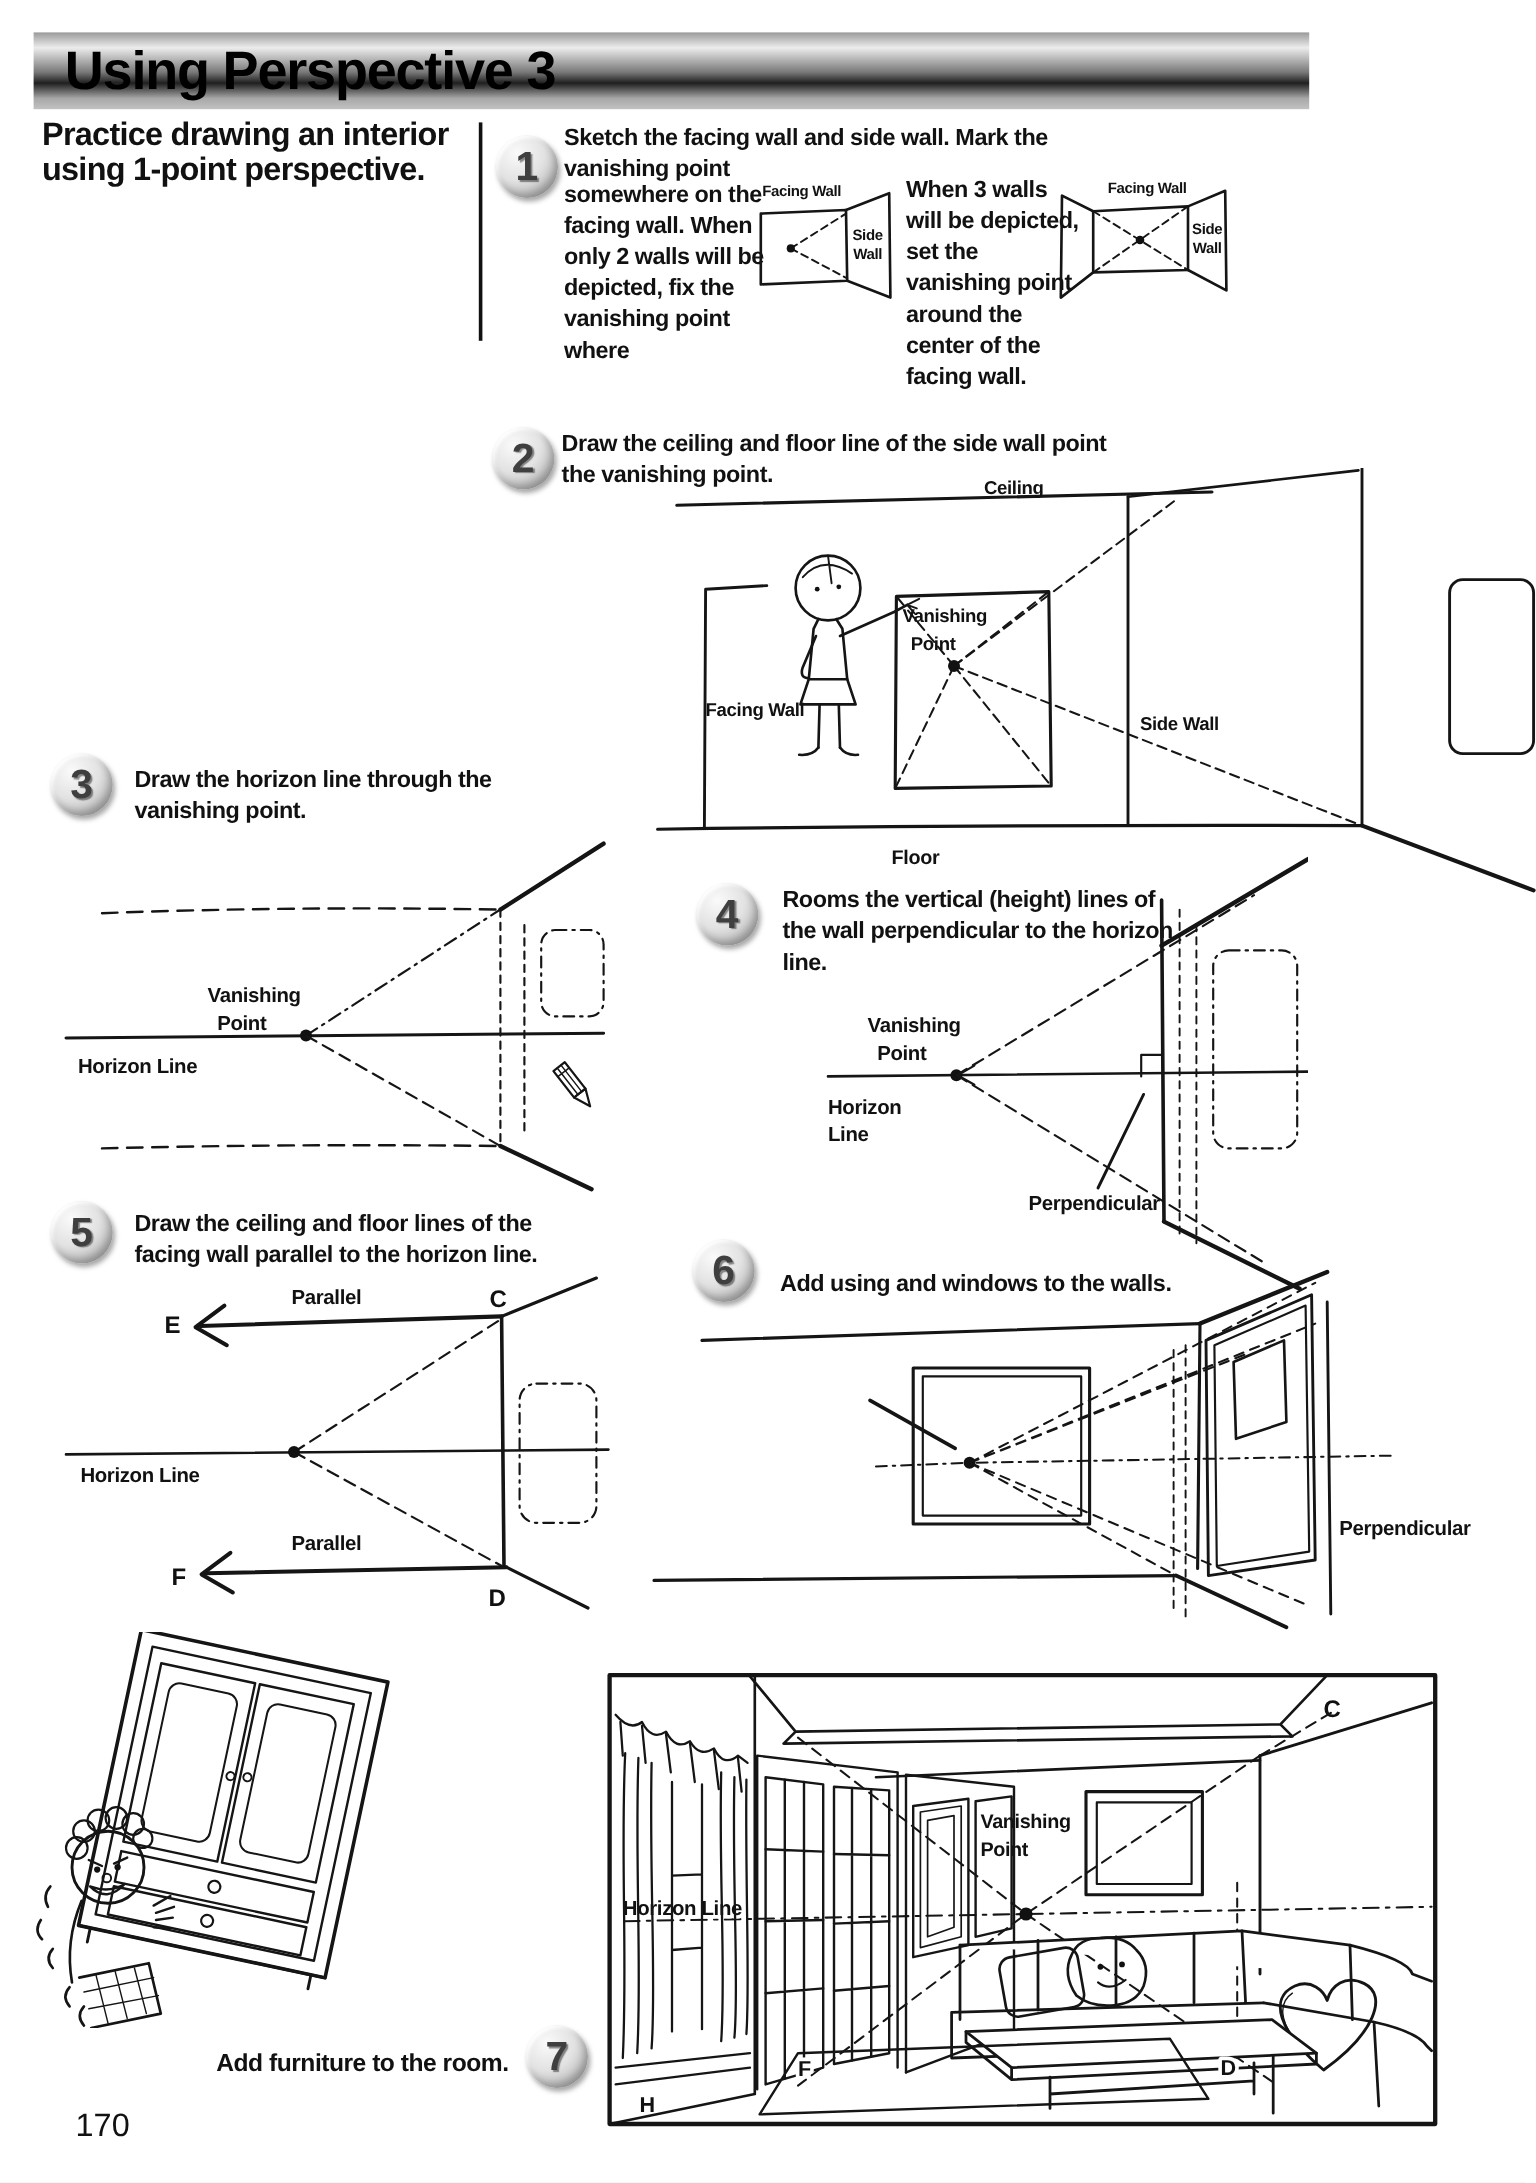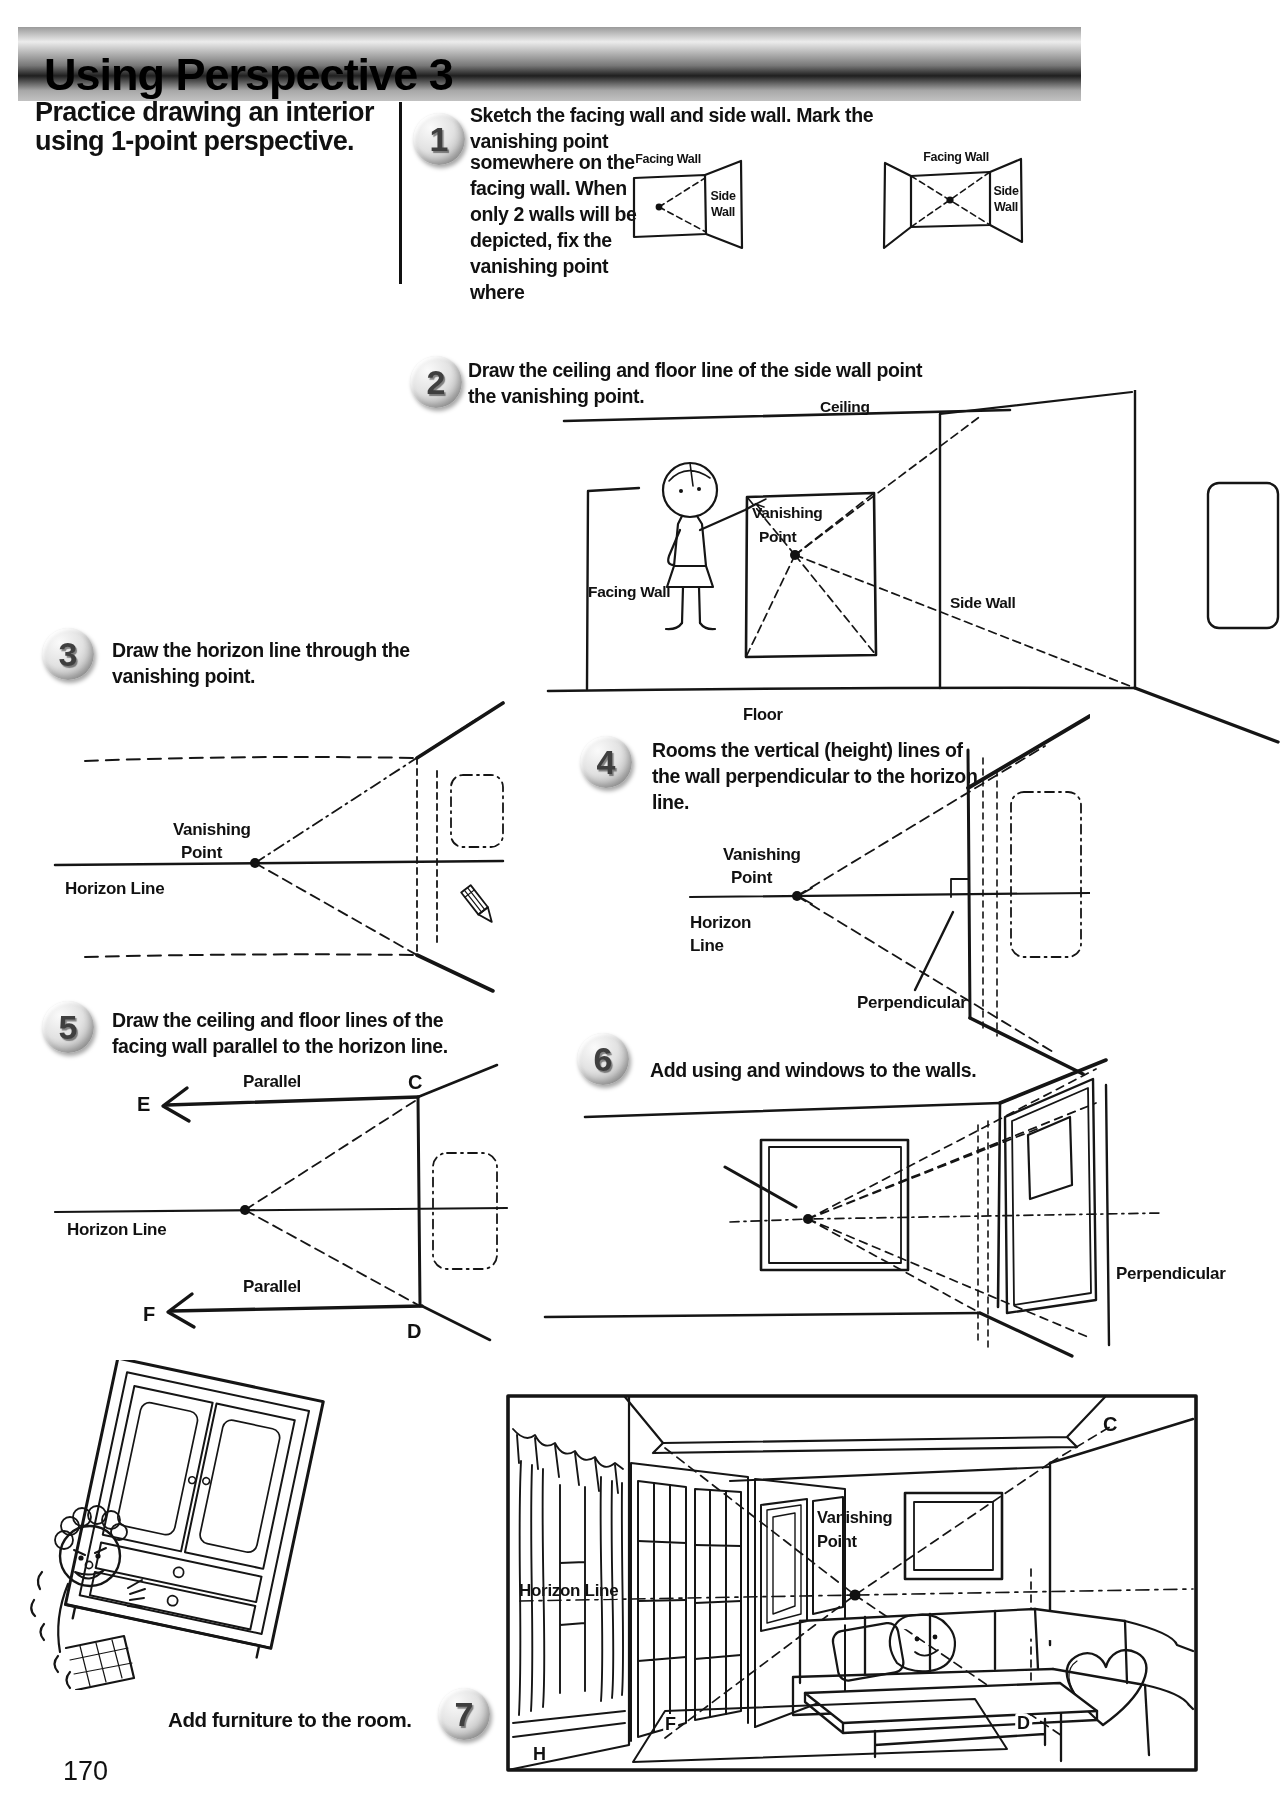--- a/index.html
+++ b/index.html
@@ -1,22 +1,22 @@
 <!DOCTYPE html>
 <html><head>
 <meta charset="utf-8">
 <style>
   html,body{margin:0;padding:0;background:#e9e9e6;}
   #page{position:relative;width:1280px;height:1819px;background:#ffffff;
         font-family:"Liberation Sans",sans-serif;color:#111;overflow:hidden;}
   .abs{position:absolute;}
   
-  #titlebar{left:18px;top:27px;width:1063px;height:74px;
+  #titlebar{left:28px;top:27px;width:1063px;height:64px;
     background:linear-gradient(180deg,#9a9a9a 0%,#ececec 20%,#787878 52%,#1f1f1f 66%,#a8a8a8 86%,#c2c2c2 100%);
-    display:flex;align-items:flex-end;}
+    display:flex;align-items:center;}
   #titlebar .t{font-size:45px;font-weight:bold;letter-spacing:-1px;padding-left:26px;color:#000;}
   
   .h1{font-size:27px;font-weight:bold;letter-spacing:-0.6px;line-height:1.08;}
   .body-txt{font-size:20px;line-height:1.45;letter-spacing:-0.2px;}
   .stept{font-size:19.5px;font-weight:bold;letter-spacing:-0.4px;line-height:1.33;}
   
   .badge{width:52px;height:52px;border-radius:50%;
     background:radial-gradient(circle at 34% 28%,#fafafa 0%,#e2e2e2 45%,#bdbdbd 75%,#8f8f8f 100%);
     box-shadow:2px 3px 4px rgba(0,0,0,.35), inset -3px -4px 6px rgba(0,0,0,.22), inset 2px 2px 3px #fff;
     display:flex;align-items:center;justify-content:center;}
@@ -38,20 +38,21 @@
   </div>
 
   <div class="abs h1" style="left:35px;top:98px;width:350px;">Practice drawing an interior using 1-point perspective.</div>
   <div class="abs divider" style="left:399px;top:102px;height:182px;"></div>
 
   <div class="abs badge" style="left:413px;top:113px;">
       <span>1</span>
     </div>
   <div class="abs stept" style="left:470px;top:103px;width:430px;">Sketch the facing wall and side wall. Mark the vanishing point</div>
   <div class="abs stept" style="left:470px;top:150px;width:192px;">somewhere on the facing wall. When only 2 walls will be depicted, fix the vanishing point where</div>
+  <div class="abs stept" style="left:755px;top:146px;width:145px;">When 3 walls will be depicted, set the vanishing point around the center of the facing wall.</div>
 
   <svg class="abs" style="left:626px;top:150px;" width="130" height="104" viewBox="0 0 130 104">
     <text x="42" y="13" font-size="12.5" text-anchor="middle">Facing Wall</text>
     <path class="ln" stroke-width="2.2" d="M8,28 L79,25 L80,84 L8,87 Z"></path>
     <path class="ln" stroke-width="2.2" d="M79,25 L115,11 L116,98 L80,84"></path>
     <path class="ln" stroke-width="1.6" stroke-dasharray="6 4" d="M33,57 L79,28 M33,57 L80,82"></path>
     <circle cx="33" cy="57" r="3.4" fill="#111"></circle>
     <text x="97" y="50" font-size="12.5" text-anchor="middle">Side</text>
     <text x="97" y="66" font-size="12.5" text-anchor="middle">Wall</text>
   </svg>
@@ -351,20 +352,20 @@
 
     <path class="ln" stroke-width="2" d="M160,318 L470,306 L502,356 L128,369 Z" fill="url(#spk)"></path>
 
     <text x="160" y="337" font-size="18" class="halo">F</text>
     <text x="28" y="367" font-size="18" class="halo">H</text>
     <text x="512" y="336" font-size="18" class="halo">D</text>
 
     <path class="ln" stroke-width="2.2" d="M124,4 L124,352 M124,352 L3,377"></path>
   </svg>
 
-  <div class="abs stept" style="left:168px;top:1706px;width:268px;font-size:20.5px;">Add furniture to the room.</div>
+  <div class="abs stept" style="left:168px;top:1706px;width:268px;font-size:20.5px;text-align:center;">Add furniture to the room.</div>
   <div class="abs badge" style="left:438px;top:1688px;">
       <span>7</span>
     </div>
 
   <div id="pageno" class="abs" style="left:63px;top:1756px;">170</div>
 
 </div>
 
 </body></html>

